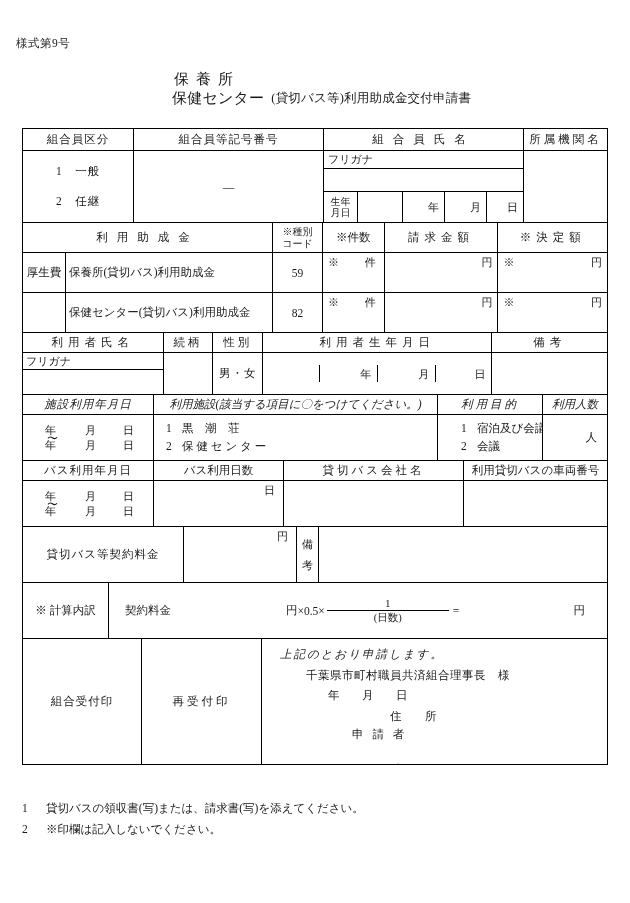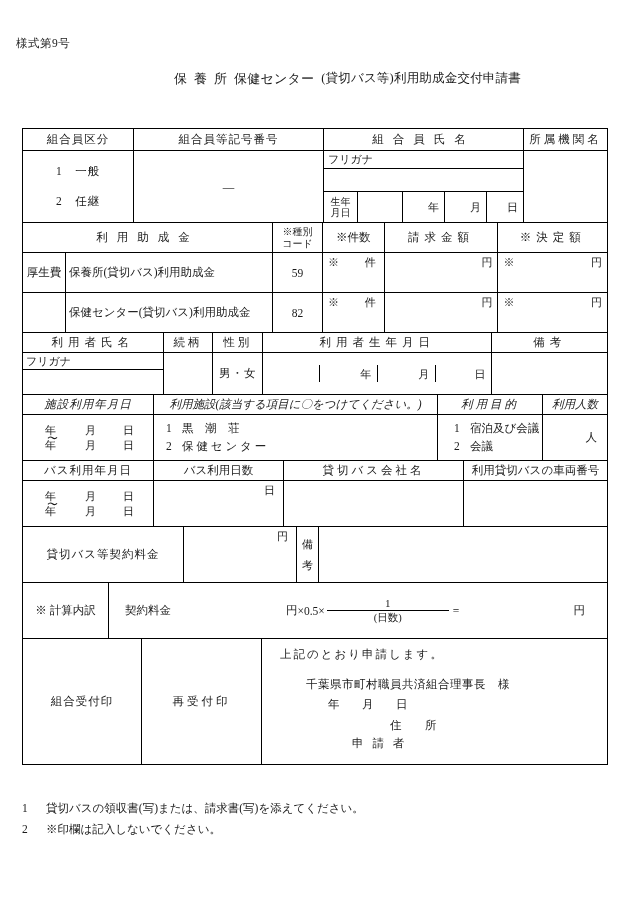--- a/index.html
+++ b/index.html
@@ -35,23 +35,23 @@
   .title-block {
     position: absolute;
     left: 172px;
     top: 70px;
     display: flex;
     align-items: flex-end;
     white-space: nowrap;
   }
   .title-stack {
     display: flex;
-    flex-direction: row;
+    flex-direction: column;
     line-height: 1.28;
-    font-size: 13px;
+    font-size: 15px;
   }
   .title-stack .l1 {
     letter-spacing: 7px;
     padding-left: 2px;
   }
   .title-stack .l2 {
     letter-spacing: 0.2px;
   }
   .title-tail {
     font-size: 12.5px;
@@ -355,21 +355,21 @@
   .c-decl   { flex: 1; }
   .decl {
     flex-direction: column;
     align-items: flex-start;
     justify-content: flex-start;
     padding: 10px 0 0 18px;
     font-size: 11.5px;
     line-height: 1.0;
     white-space: nowrap;
   }
-  .decl .d1 { letter-spacing: 2px; margin-bottom: 18px; }
+  .decl .d1 { letter-spacing: 2px; margin-bottom: 9px; font-style: italic; }
   .decl .d2 { margin-left: 26px; letter-spacing: 0.5px; margin-bottom: 9px; }
   .decl .d3 { margin-left: 48px; letter-spacing: 0px; margin-bottom: 9px; }
   .decl .d3 span { display: inline-block; width: 34px; }
   .decl .d4 { margin-left: 110px; margin-bottom: 7px; letter-spacing: 6px; }
   .decl .d5 { margin-left: 72px; margin-bottom: 23px; letter-spacing: 3px; }
   .decl .d6 { margin-left: 110px; letter-spacing: 6px; }
 
   
   .notes {
     position: absolute;
@@ -531,21 +531,21 @@
         </div>
       </div>
       <div class="cell c-sisetsu-n opts">
         <div>
           <span class="num">1</span><span>黒　潮　荘</span>
         </div>
         <div>
           <span class="num">2</span><span>保 健 セ ン タ ー</span>
         </div>
       </div>
-      <div class="cell c-mokuteki opts" style="padding-left:16px;">
+      <div class="cell c-mokuteki opts" style="padding-left:23px;">
         <div>
           <span class="num">1</span><span>宿泊及び会議</span>
         </div>
         <div>
           <span class="num">2</span><span>会議</span>
         </div>
       </div>
       <div class="cell c-ninzu right" style="padding-right:10px;">人</div>
     </div>
 

